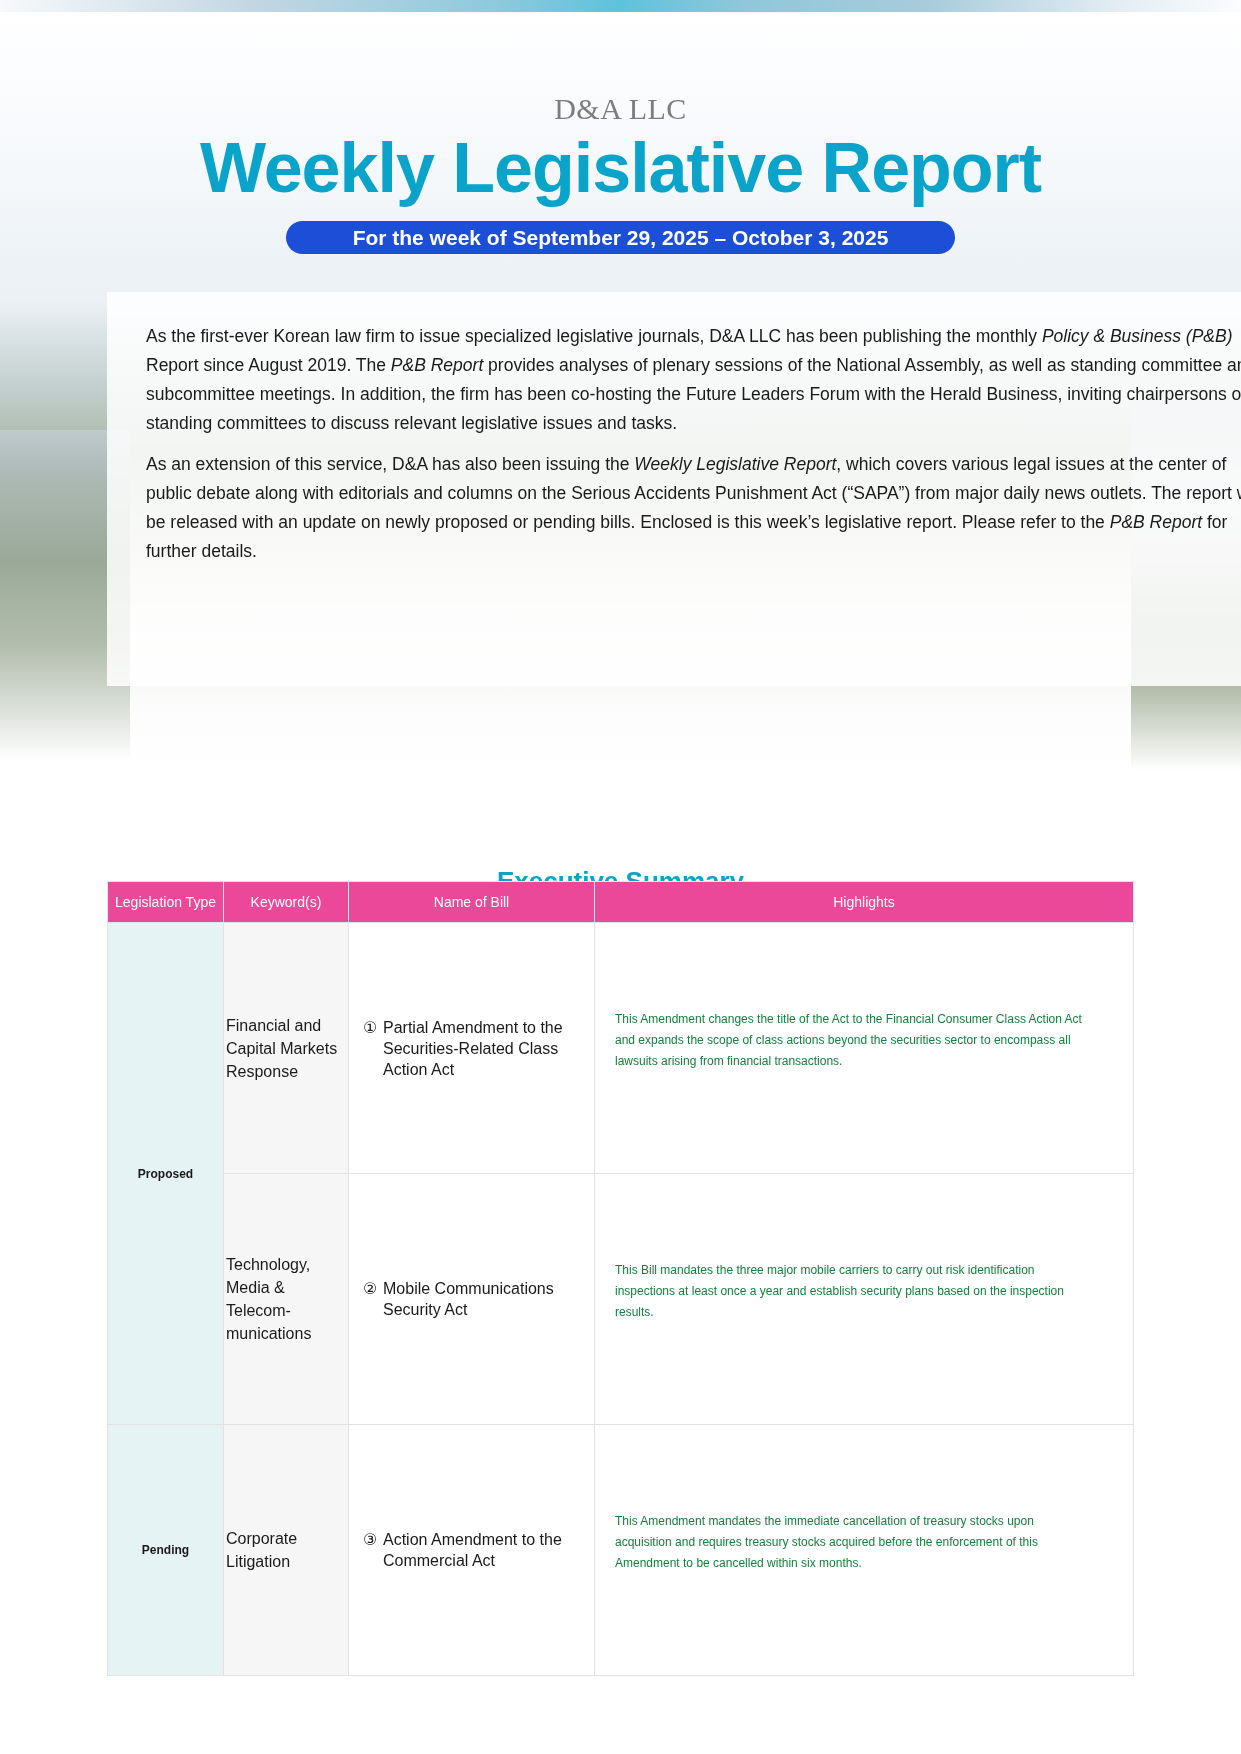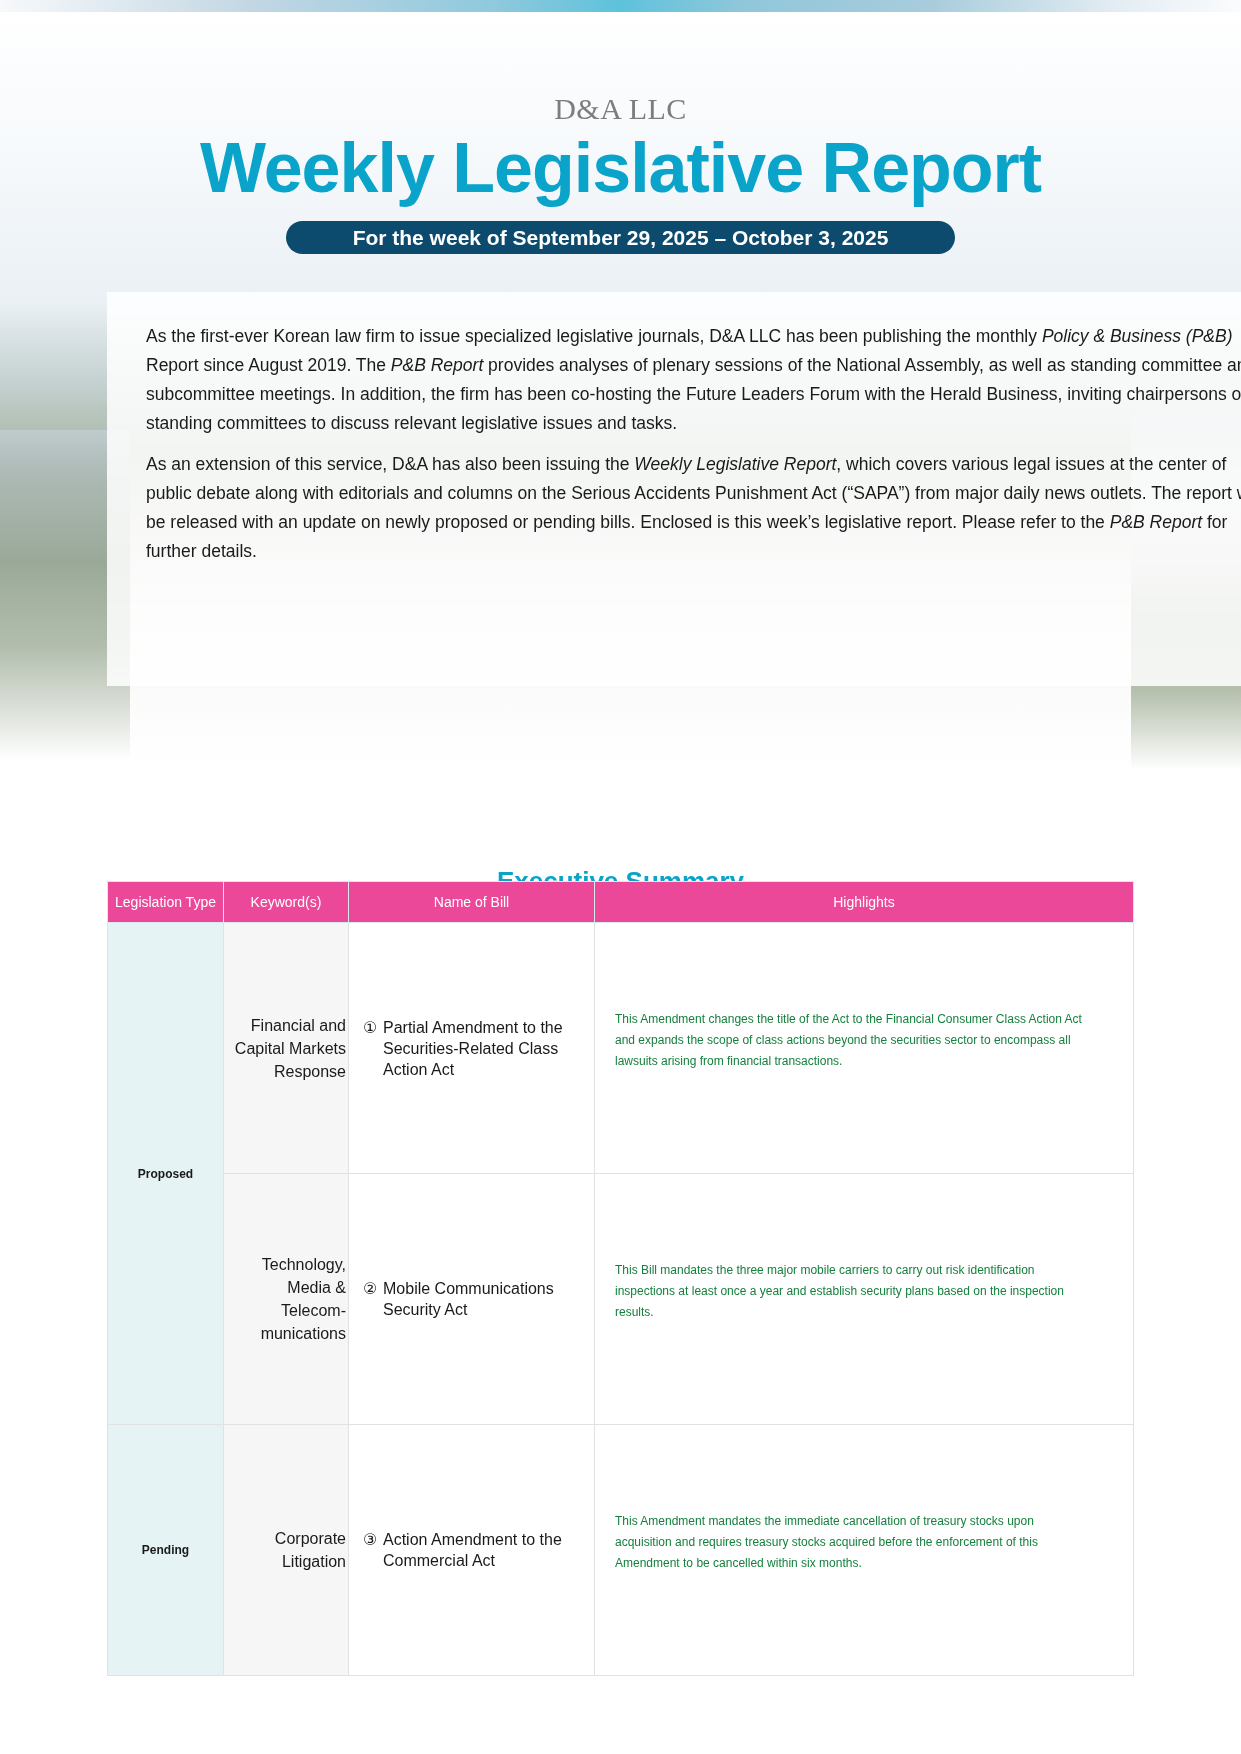--- a/index.html
+++ b/index.html
@@ -36,21 +36,21 @@
     font-family: "Liberation Serif", "DejaVu Serif", serif;
     font-size: 30px; color: #7d7d7d; letter-spacing: 0.5px;
   }
   .title {
     position: absolute; left: 0; width: 1241px; top: 128px; text-align: center;
     font-family: "Liberation Sans", sans-serif; font-weight: 700;
     font-size: 70px; color: #0aa3c9; letter-spacing: -1px;
   }
   .week-pill {
     position: absolute; left: 286px; top: 221px; width: 669px; height: 33px;
-    background: #0c4a6e; border-radius: 17px;
+    background: #1d4ed8; border-radius: 17px;
     color: #ffffff; font-size: 21px; font-weight: 700;
     display: flex; align-items: center; justify-content: center;
     font-family: "Liberation Sans", sans-serif;
   }
   .intro-card {
     position: absolute; left: 107px; top: 292px; width: 1186px; height: 394px;
     background: rgba(255,255,255,0.86);
     box-sizing: border-box; padding: 30px 22px 0 39px;
     font-size: 17.5px; line-height: 29px; color: #1a1a1a;
   }
@@ -70,21 +70,21 @@
     font-size: 14px; height: 40px; padding: 0 4px; line-height: 15px;
     border: 1px solid #d8e8ee;
   }
   table.summary td {
     border: 1px solid #e2e2e2; vertical-align: middle;
   }
   td.type {
     background: #e5f3f5; text-align: center; font-weight: 700; font-size: 12px;
   }
   td.keyword {
-    background: #f6f6f6; text-align: right; font-size: 16px; line-height: 23px; padding: 0 2px;
+    background: #f6f6f6; text-align: left; font-size: 16px; line-height: 23px; padding: 0 2px;
   }
   td.bill {
     background: #ffffff; padding: 0 10px 0 14px; font-size: 16px; line-height: 21px;
   }
   .bill-wrap { display: flex; }
   .bill-num { width: 20px; flex: 0 0 20px; font-size: 16px; }
   td.hl {
     background: #ffffff; padding: 0 40px 16px 20px; font-size: 12px; line-height: 21px; color: #15803d;
   }
 </style>

